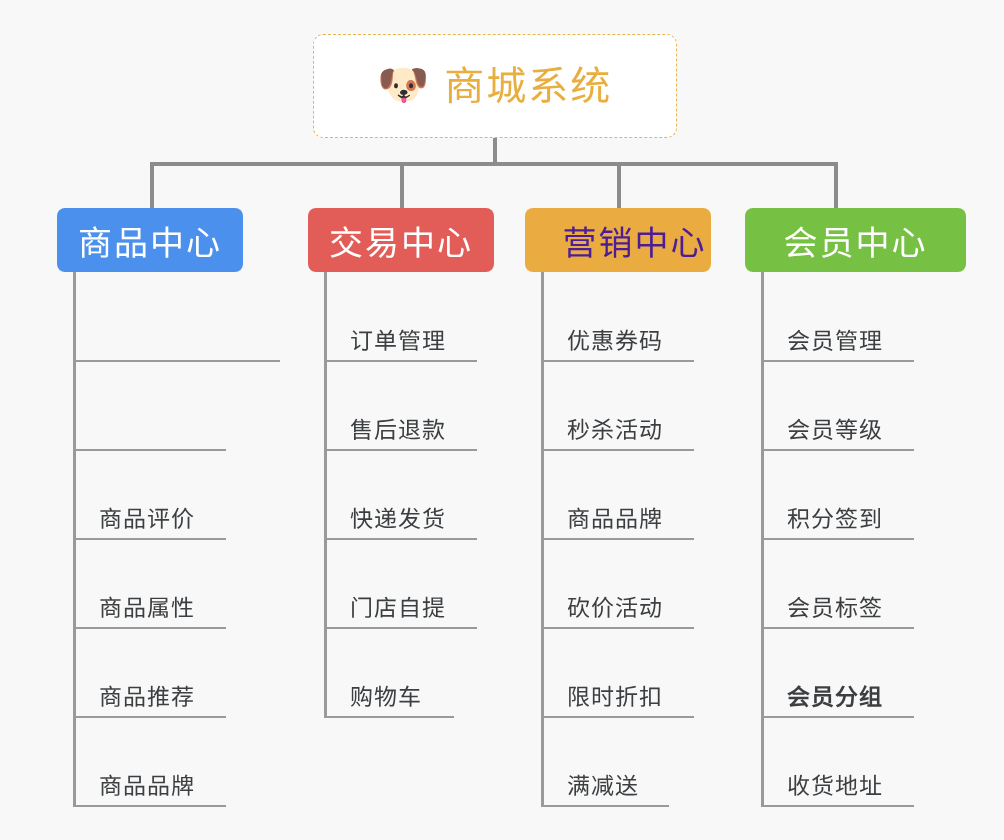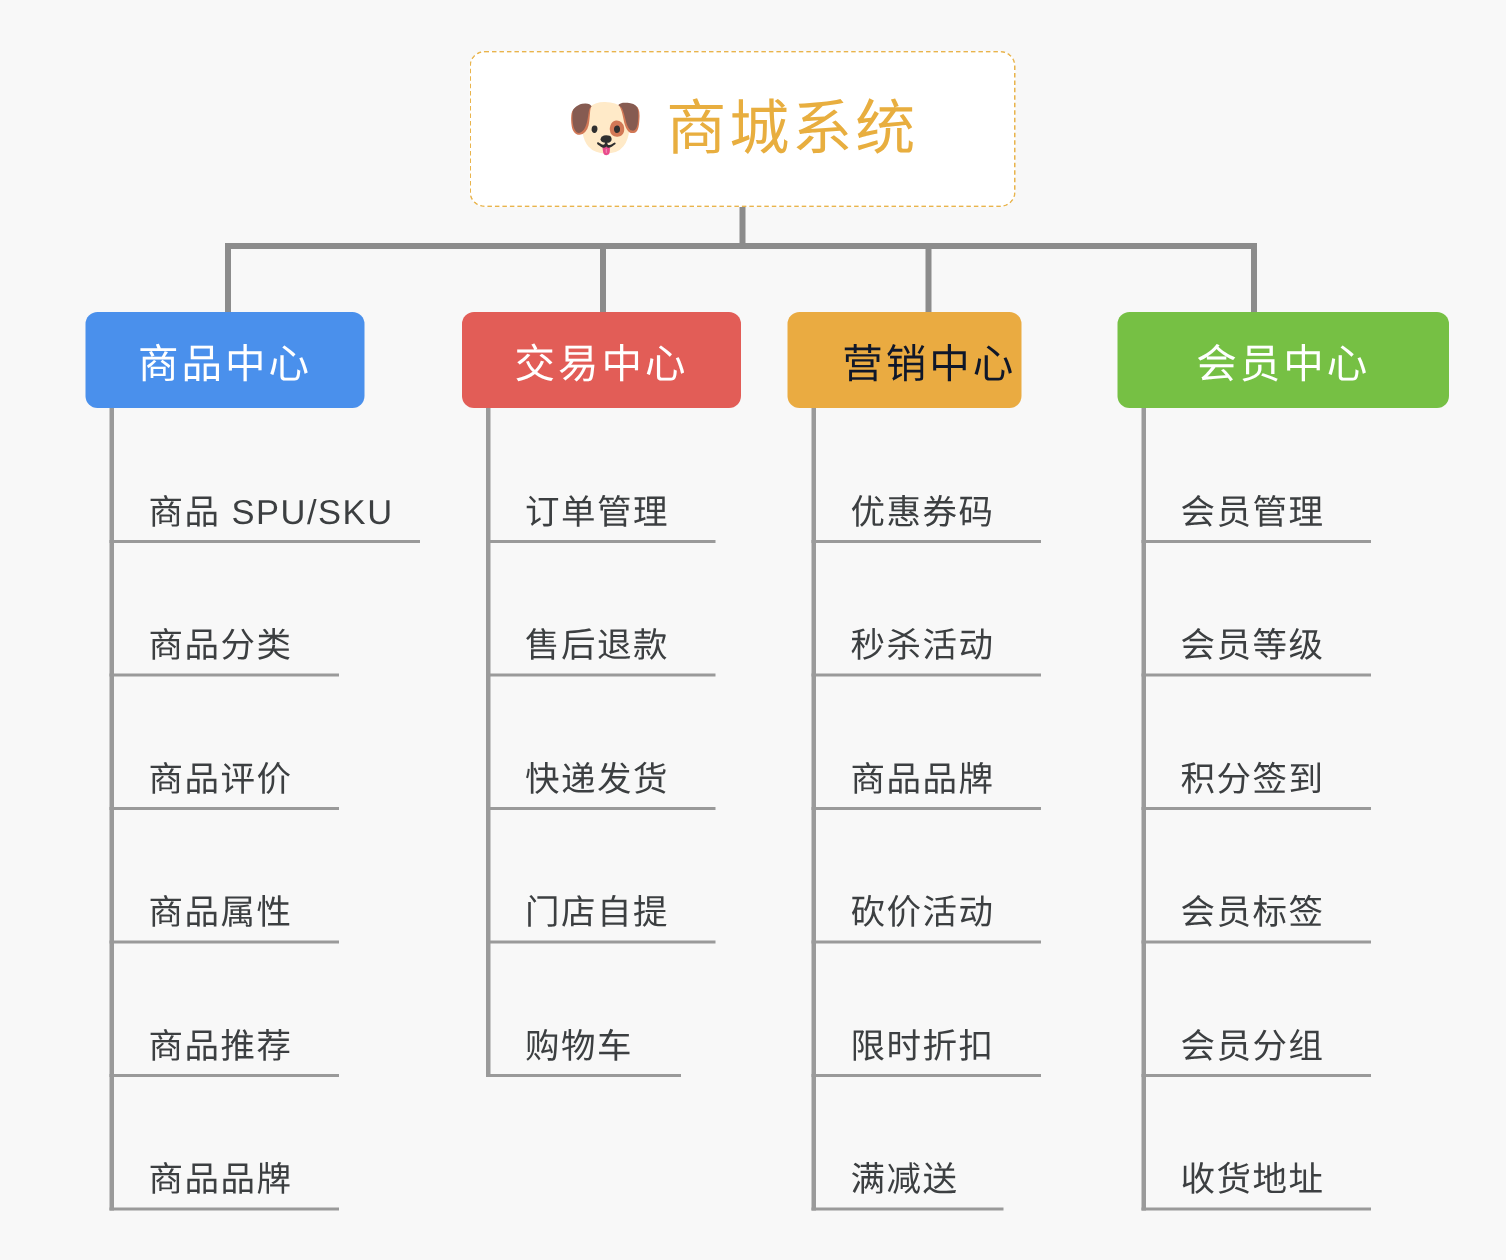--- a/index.html
+++ b/index.html
@@ -84,21 +84,21 @@
     top: 208px;
   }
   .col-header {
     box-sizing: border-box;
     height: 64px;
     border-radius: 8px;
     display: flex;
     align-items: center;
     justify-content: center;
     color: #ffffff;
-    font-size: 27px;
+    font-size: 34px;
     letter-spacing: 2px;
     white-space: nowrap;
   }
 
   
   .leaf-list {
     position: relative;
     margin-top: 0;
     padding-top: 1px;
   }
@@ -158,25 +158,23 @@
   <div class="conn conn-drop" style="left: 834px; background: rgb(140, 140, 140);"></div>
 
   <div class="column" style="left:57px; width:210px;">
     <div class="col-header" style="width: 186px; background: rgb(74, 144, 236); color: rgb(255, 255, 255);">
       <span>商品中心</span>
     </div>
     <div class="leaf-list">
       <div class="trunk"></div>
       <div class="leaf">
         <span class="leaf-rule" style="width:207px;"></span>
-        <span class="leaf-label" style="border-bottom:none;">商品 SPU/SKU</span>
-      </div>
-      <div class="leaf">
-        <span class="leaf-rule" style="width:153px;"></span>
-        <span class="leaf-label" style="border-bottom:none;">商品分类</span>
+      </div>
+      <div class="leaf">
+        <span class="leaf-rule" style="width:153px;"></span>
       </div>
       <div class="leaf">
         <span class="leaf-rule" style="width:153px;"></span>
         <span class="leaf-label" style="border-bottom:none;">商品评价</span>
       </div>
       <div class="leaf">
         <span class="leaf-rule" style="width:153px;"></span>
         <span class="leaf-label" style="border-bottom:none;">商品属性</span>
       </div>
       <div class="leaf">
@@ -213,21 +211,21 @@
         <span class="leaf-label" style="border-bottom:none;">门店自提</span>
       </div>
       <div class="leaf">
         <span class="leaf-rule" style="width:130px;"></span>
         <span class="leaf-label" style="border-bottom:none;">购物车</span>
       </div>
     </div>
   </div>
 
   <div class="column" style="left:525px; width:200px;">
-    <div class="col-header" style="width: 156px; background: rgb(234, 171, 65); color: #0f172a; padding-left: 33px;">
+    <div class="col-header" style="width: 186px; background: rgb(234, 171, 65); color: #4c1d95; padding-left: 33px;">
       <span>营销中心</span>
     </div>
     <div class="leaf-list">
       <div class="trunk"></div>
       <div class="leaf">
         <span class="leaf-rule" style="width:153px;"></span>
         <span class="leaf-label" style="border-bottom:none;">优惠券码</span>
       </div>
       <div class="leaf">
         <span class="leaf-rule" style="width:153px;"></span>
@@ -269,21 +267,21 @@
       <div class="leaf">
         <span class="leaf-rule" style="width:153px;"></span>
         <span class="leaf-label" style="border-bottom:none;">积分签到</span>
       </div>
       <div class="leaf">
         <span class="leaf-rule" style="width:153px;"></span>
         <span class="leaf-label" style="border-bottom:none;">会员标签</span>
       </div>
       <div class="leaf">
         <span class="leaf-rule" style="width:153px;"></span>
-        <span class="leaf-label" style="border-bottom:none;">会员分组</span>
+        <span class="leaf-label" style="border-bottom:none;font-weight:bold;">会员分组</span>
       </div>
       <div class="leaf">
         <span class="leaf-rule" style="width:153px;"></span>
         <span class="leaf-label" style="border-bottom:none;">收货地址</span>
       </div>
     </div>
   </div>
 
 </div>
 

